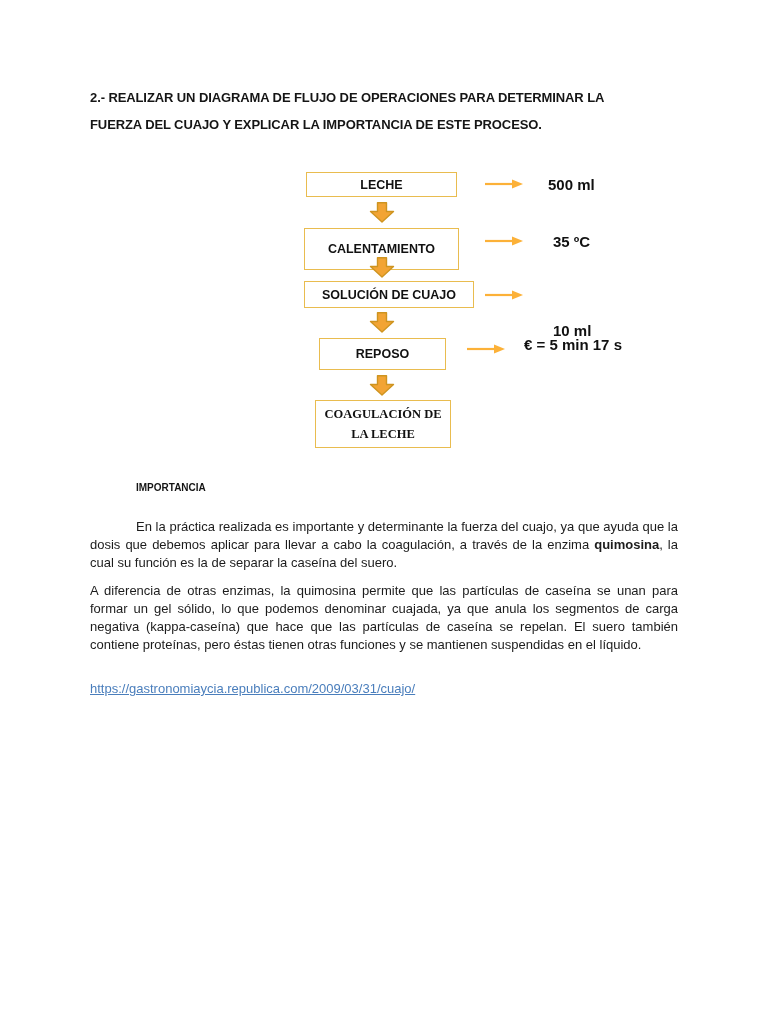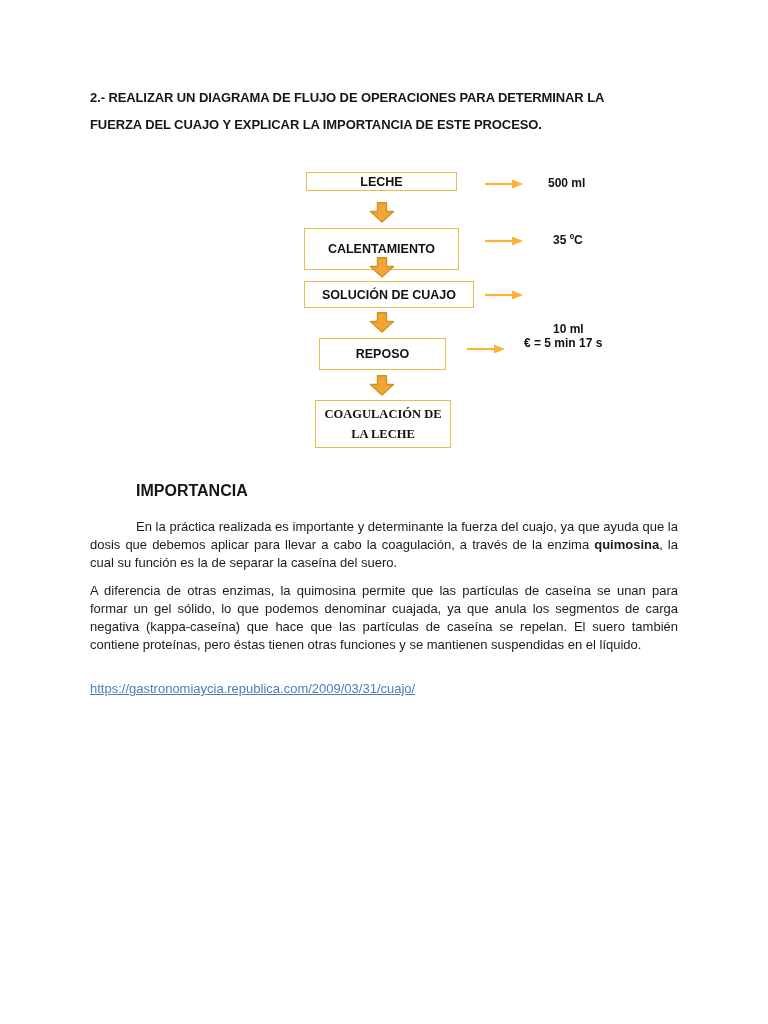--- a/index.html
+++ b/index.html
@@ -16,27 +16,27 @@
   }
   
   .flow-box{
     background:#ffffff;border:1.5px solid #e9bc4f;
     display:flex;align-items:center;justify-content:center;text-align:center;
     font-size:12.5px;font-weight:bold;color:#111;line-height:20px;
     box-sizing:border-box;
   }
   
   .flow-value{
-    font-size:12px;font-weight:600;color:#111;white-space:nowrap;
+    font-size:15px;font-weight:600;color:#111;white-space:nowrap;
   }
   .harrow,.darrow{display:block;}
   
   .section-heading{
     left:136px;top:482px;
-    font-size:16px;font-weight:bold;color:#151515;
+    font-size:10px;font-weight:bold;color:#151515;
   }
   .para{
     left:90px;width:588px;
     font-size:13px;line-height:18px;color:#1c1c1c;
     text-align:justify;
   }
   .para.indent{text-indent:46px;}
   .link-line{
     left:90px;top:681px;font-size:13px;
   }
@@ -48,21 +48,21 @@
 </head>
 <body>
 
 <div class="abs doc-title">
   <div>2.- REALIZAR UN DIAGRAMA DE FLUJO DE OPERACIONES PARA DETERMINAR LA</div>
   <div>FUERZA DEL CUAJO Y EXPLICAR LA IMPORTANCIA DE ESTE PROCESO.</div>
 </div>
 
 <div>
 
-  <div class="abs flow-box" style="left:306px;top:172px;width:151px;height:19px;">
+  <div class="abs flow-box" style="left:306px;top:172px;width:151px;height:25px;">
     <span>LECHE</span>
   </div>
   <svg class="abs harrow" style="left:484px;top:178px;" width="40" height="12" viewBox="0 0 40 12">
     <line x1="1" y1="6" x2="29" y2="6" stroke="#fcb138" stroke-width="2.2"></line>
     <polygon points="28,1.5 39,6 28,10.5" fill="#fcb138"></polygon>
   </svg>
   <div class="abs flow-value" style="left:548px;top:176px;">500 ml</div>
 
   <svg class="abs darrow" style="left:369px;top:202px;" width="26" height="21" viewBox="0 0 26 21">
     <path d="M8.5 0.8 L17.5 0.8 L17.5 9.5 L24.5 9.5 L13 20 L1.5 9.5 L8.5 9.5 Z" fill="#f2a434" stroke="#ce9420" stroke-width="1.4" stroke-linejoin="round"></path>

